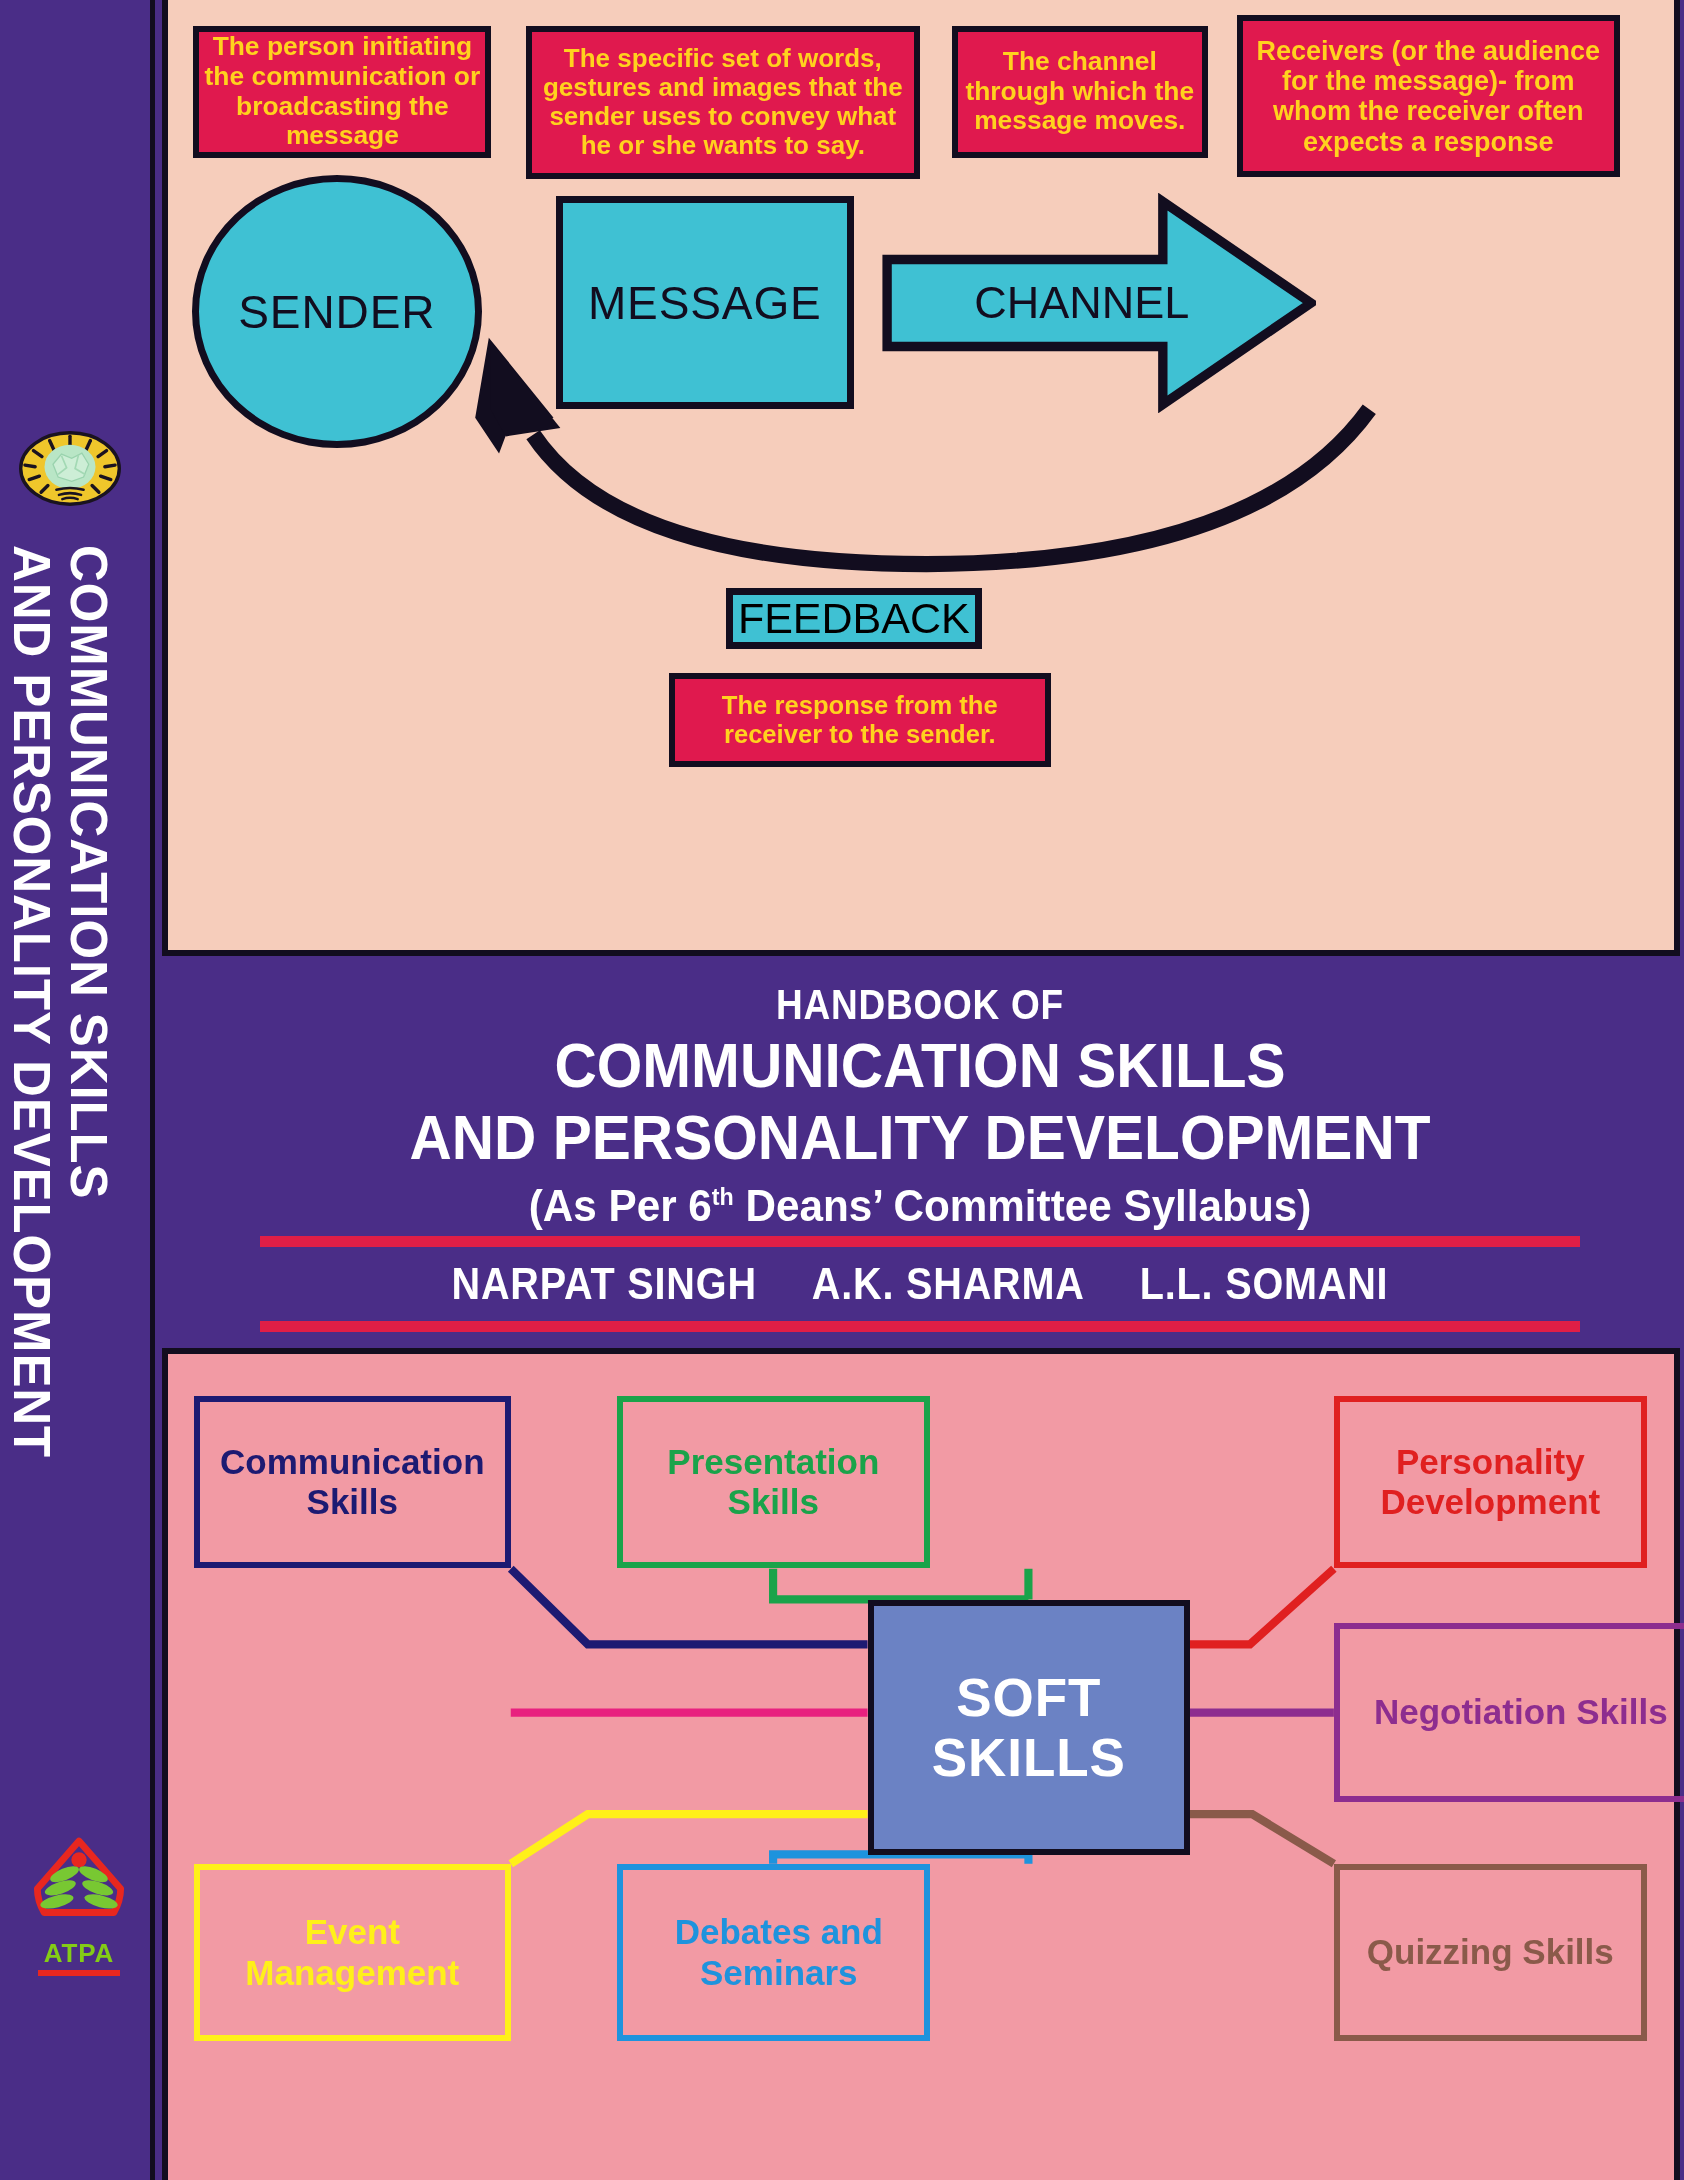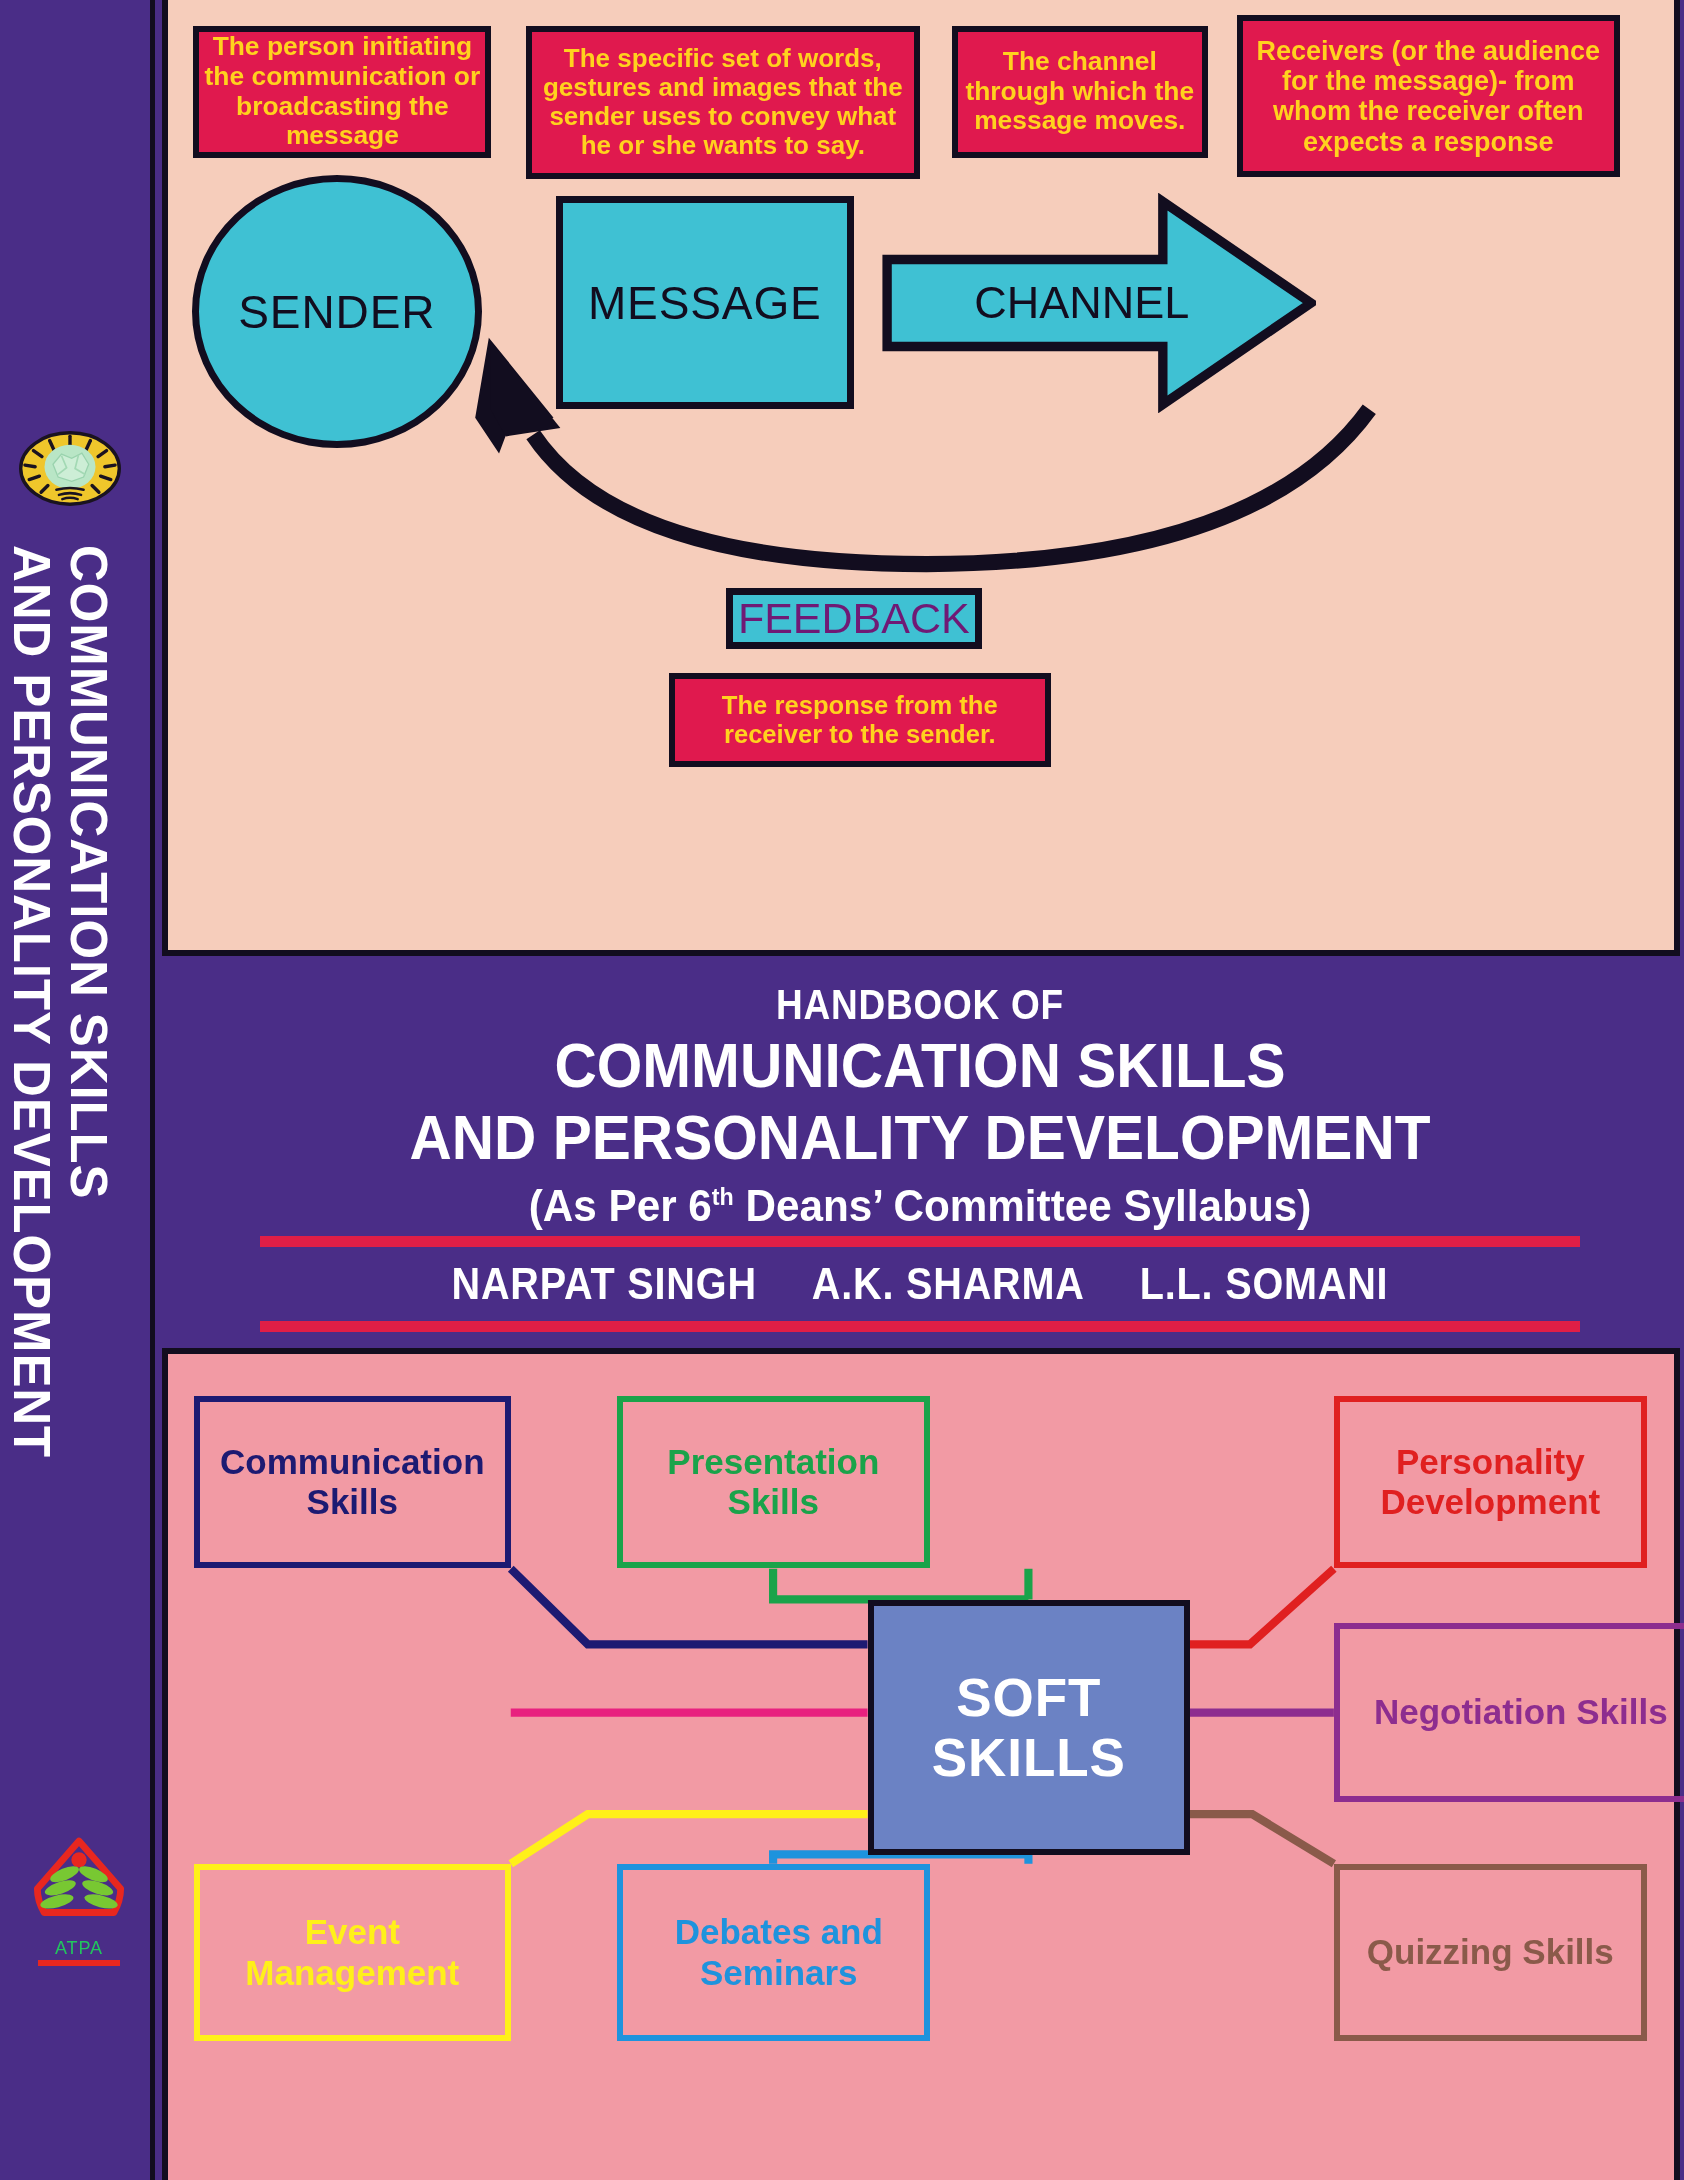--- a/index.html
+++ b/index.html
@@ -56,23 +56,23 @@
   #spine-line1 { left: 118px; }
   #spine-line2 { left: 61px; }
 
   #spine-logo-bottom {
     position: absolute;
     left: 32px; top: 1836px;
     width: 94px; height: 145px;
     text-align: center;
   }
   #atpa-text {
-    color: #22c55e;
-    font-weight: normal;
-    font-size: 18px;
+    color: #84cc16;
+    font-weight: bold;
+    font-size: 26px;
     letter-spacing: 0.9px;
     margin-top: -3.4px;
   }
   #atpa-underline {
     width: 82px; height: 6px;
     background: #e8271f;
     margin: 1.7px auto 0 auto;
   }
 
   
@@ -165,21 +165,21 @@
   }
 
   #feedback-box {
     position: absolute;
     left: 558px; top: 588px;
     width: 256px; height: 61px;
     background: #3fc1d3;
     border: 7.7px solid #120d1f;
     box-sizing: border-box;
     display: flex; align-items: center; justify-content: center;
-    color: #701a75;
+    color: #000000;
     font-size: 43px;
     letter-spacing: 0px;
   }
   #desc-feedback {
     left: 501px; top: 673px; width: 382px; height: 94px; font-size: 25.6px;
   }
 
   
   #title-panel {
     position: absolute;

